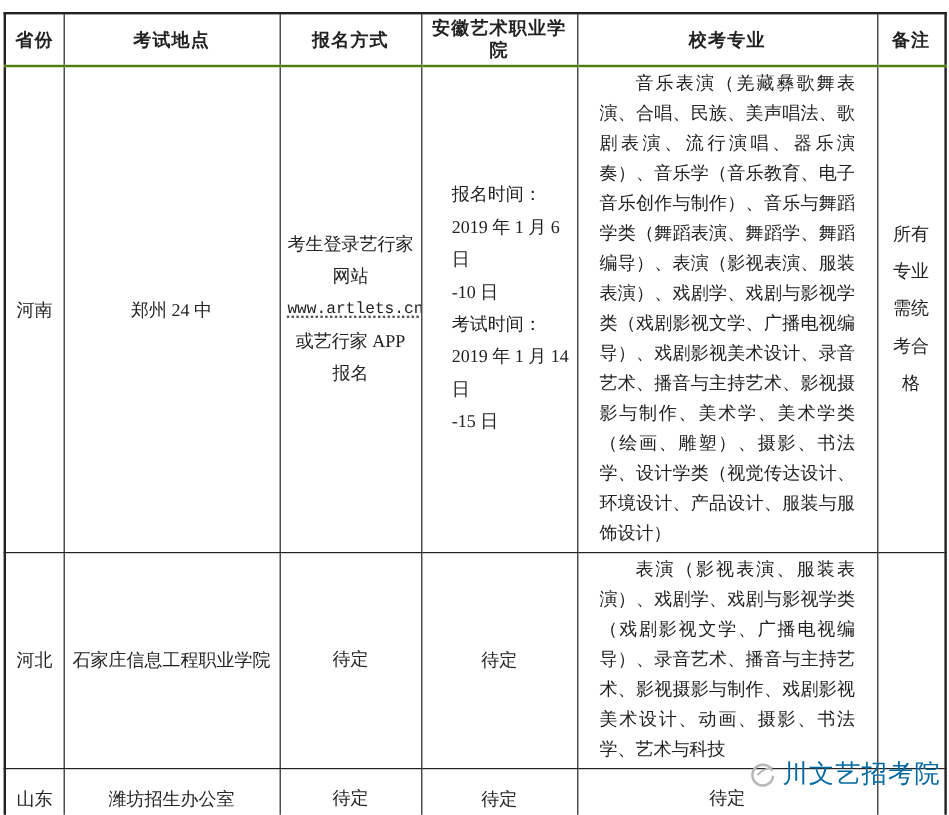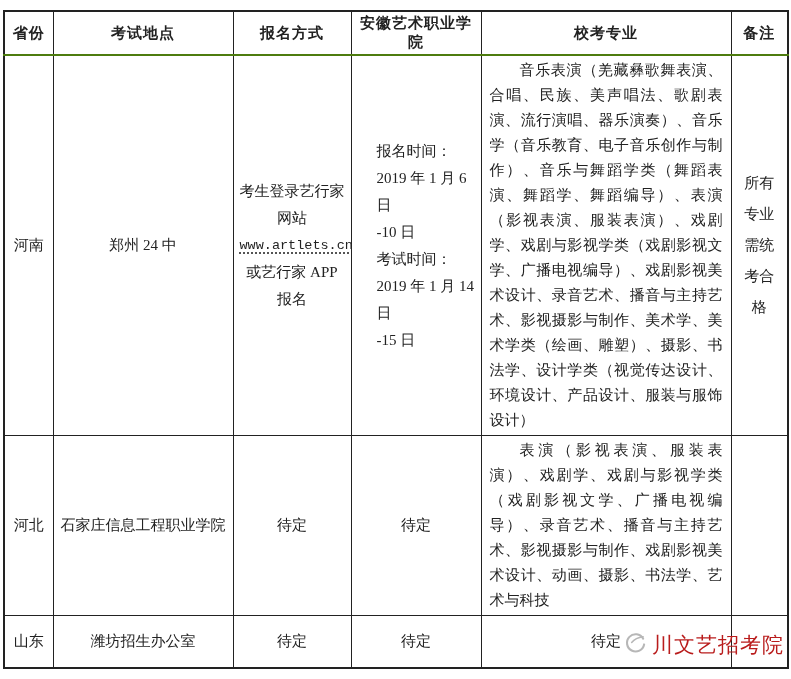--- a/index.html
+++ b/index.html
@@ -43,21 +43,22 @@
   td.c-time{
     text-align:left;
     line-height:27px;
     padding:2px 4px 2px 25px;
   }
   td.c-majors{
     text-align:justify;
     text-justify:inter-ideograph;
     text-indent:2em;
     line-height:25px;
-    padding:2px 8px;
+    padding:2px 18px;
+    font-family:Liberation Mono, monospace;
   }
   td.c-majors.tbd{
     text-align:center;
     text-indent:0;
   }
   td.c-note{
     line-height:31px;
     padding:2px 11px;
     text-align:center;
   }
@@ -65,23 +66,23 @@
     font-family:Liberation Mono, monospace;
     font-size:13.5px;
     text-decoration:underline dotted 1.5px #555555;
     text-underline-offset:3px;
   }
   .watermark{
     position:absolute;
     left:624px;
     top:631px;
     display:flex;
-    align-items:flex-start;
+    align-items:center;
     gap:5px;
-    color:#b91c1c;
+    color:#0369a1;
     font-size:21px;
     letter-spacing:1px;
     white-space:nowrap;
     font-family:"Liberation Serif","DejaVu Serif",serif;
     z-index:5;
   }
   .watermark svg{flex:0 0 auto;}
 </style>
 </head>
 <body>

